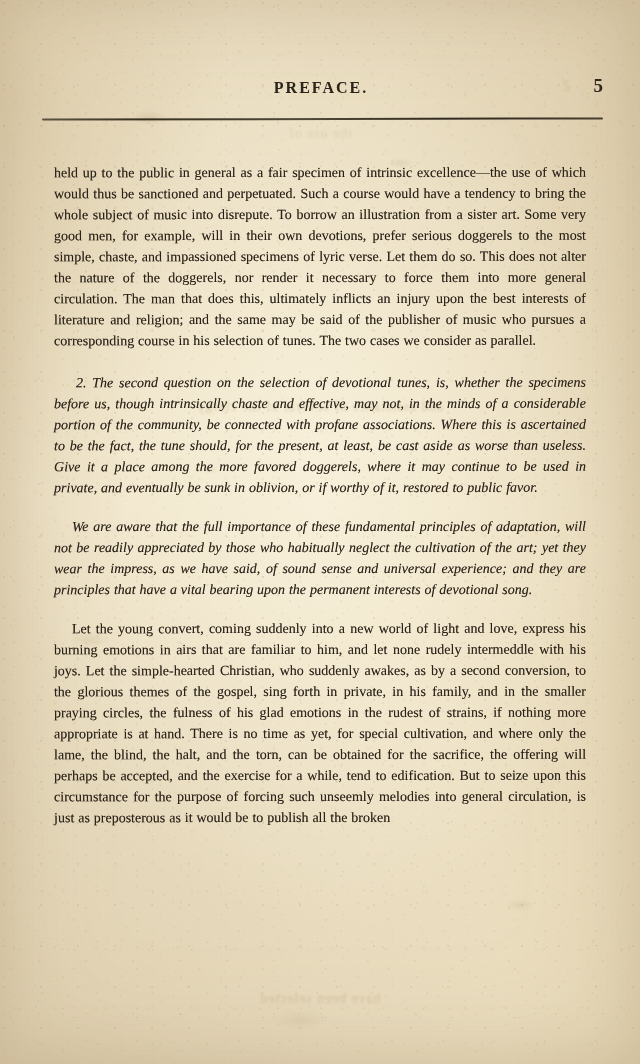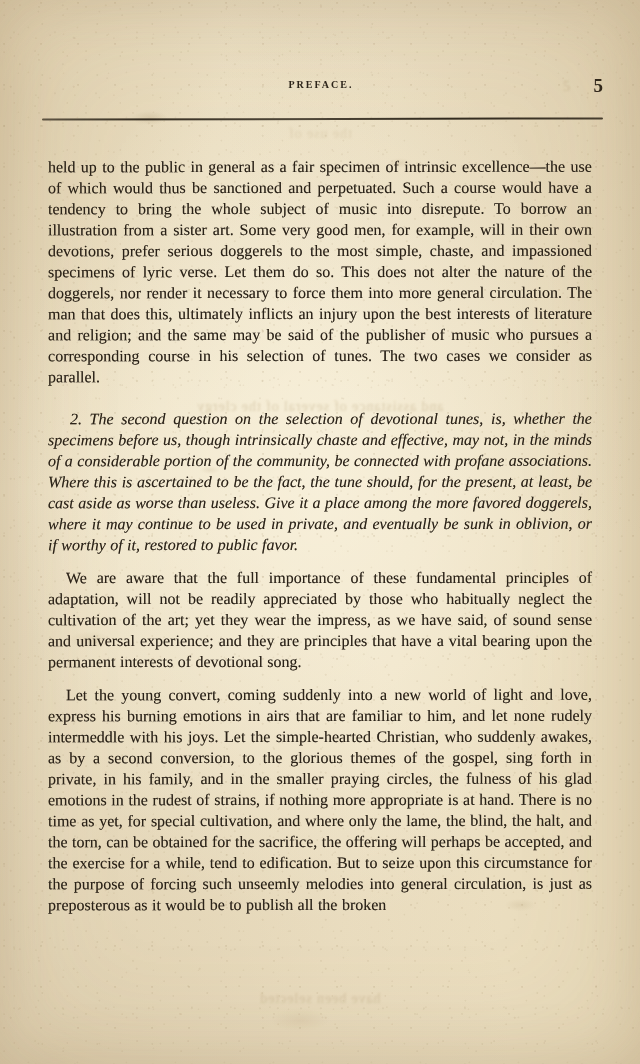--- a/index.html
+++ b/index.html
@@ -98,21 +98,21 @@
     top: 79px;
     left: 0;
     width: 568px;
     height: 20px;
   }
   .head-title {
     position: absolute;
     left: 0;
     width: 568px;
     text-align: center;
-    font-size: 10px;
+    font-size: 16px;
     font-weight: bold;
     letter-spacing: 2.0px;
     color: #2b2319;
     text-indent: 2.0px;
   }
   .head-folio {
     position: absolute;
     right: 1px;
     top: -4px;
     font-size: 19px;
@@ -146,38 +146,38 @@
   }
 
   .body-text {
     position: absolute;
     top: 144px;
     left: 0;
     width: 568px;
   }
 
   p.para {
-    margin: 12px;
-    font-size: 16px;
+    margin: 18px;
+    font-size: 14px;
     line-height: 21.0px;
     text-align: justify;
     text-align-last: left;
     word-spacing: .4px;
     color: #2a2218;
     text-shadow: 0 0 .45px rgba(42,34,24,.45);
   }
   p.para.indent-first { text-indent: 22px; font-style: italic; }
   p.para.indent-small { text-indent: 18px; }
   p.para.gap-before { margin-top: 21px; }
   p.para.flush { text-indent: 0; }
 
   
   #para-1 { transform: rotate(-0.05deg); }
   #para-2 { transform: rotate(-0.04deg); }
-  #para-3 { transform: rotate(-0.03deg); }
+  #para-3 { transform: rotate(-0.03deg); font-style: italic; }
   #para-4 { transform: rotate(-0.05deg); }
 
   .vignette {
     position: absolute;
     inset: 0;
     pointer-events: none;
     box-shadow:
       inset 0 0 60px rgba(150,126,86,.24),
       inset 0 0 130px rgba(160,138,98,.14);
   }

